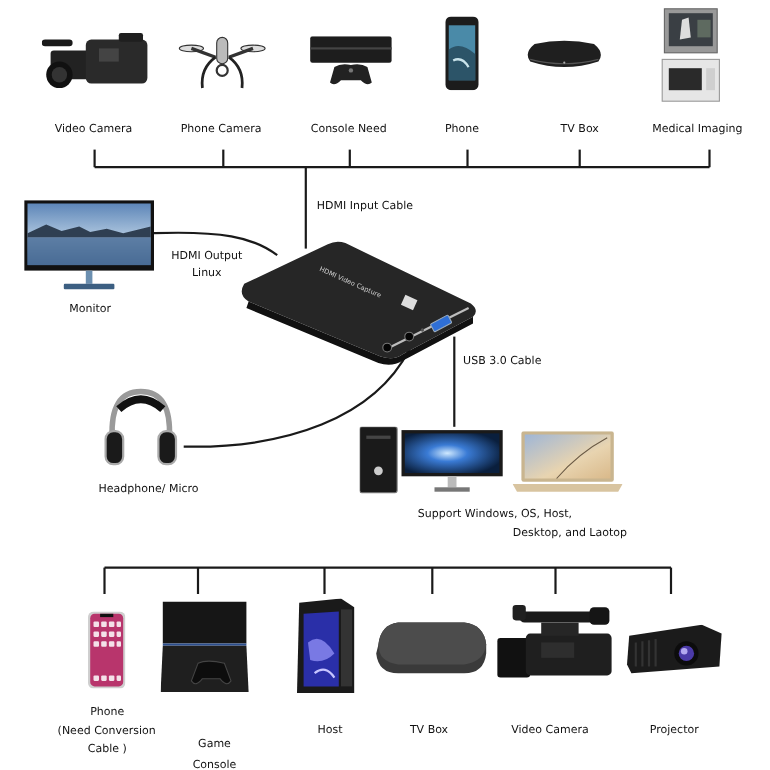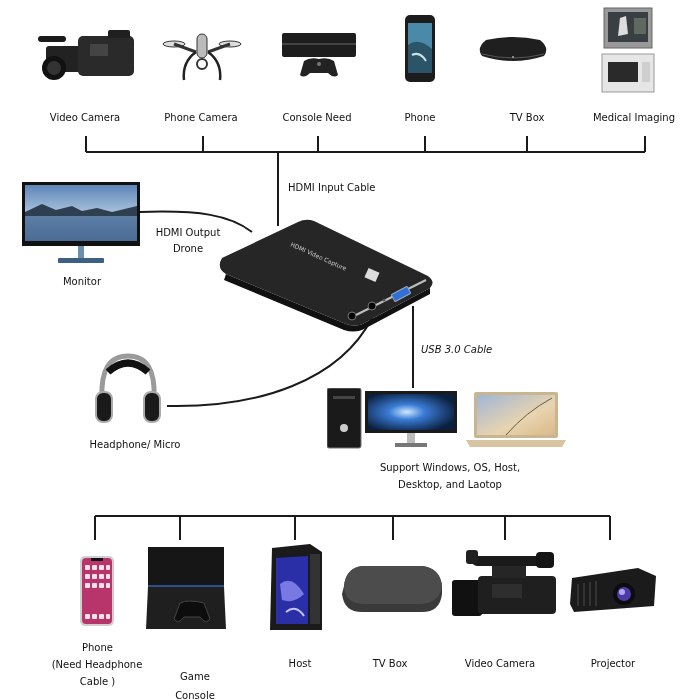--- a/index.html
+++ b/index.html
@@ -124,37 +124,37 @@
     <rect x="3" y="3" width="112" height="56" fill="url(#sky)"></rect>
     <path d="M3 30 L20 22 L34 28 L50 24 L60 29 L75 26 L90 30 L115 24 L115 34 L3 34 Z" fill="#2f3f52"></path>
     <rect x="3" y="34" width="112" height="25" fill="#4c6f98" opacity="0.8"></rect>
     <rect x="56" y="64" width="6" height="12" fill="#6b8fb0"></rect>
     <rect x="36" y="76" width="46" height="5" rx="1" fill="#3c5f82"></rect>
   </svg>
 </div>
 <div class="lbl" style="left:42px;top:273px;width:80px;">Monitor</div>
 
 <div class="lbl small" style="left:140px;top:225px;width:96px;">HDMI Output</div>
-<div class="lbl small" style="left:140px;top:241px;width:96px;">Drone</div>
+<div class="lbl small" style="left:140px;top:241px;width:96px;">Linux</div>
 
 <div class="icon" style="left:216px;top:218px;width:220px;height:116px;">
   <svg width="220" height="116" viewBox="0 0 220 116">
     <path d="M6 40 L82 4 Q90 0 98 3 L212 58 Q220 64 214 70 L150 104 Q142 110 130 106 L10 56 Q0 50 6 40 Z" fill="#262626"></path>
     <path d="M10 56 L130 106 Q142 110 150 104 L214 70 L214 76 L150 110 Q140 116 128 112 L8 62 Z" fill="#111"></path>
     <path d="M134 100 L210 62" stroke="#bdbdbd" stroke-width="2"></path>
     <text x="74" y="28" font-size="6" fill="#cfcfcf" transform="rotate(24 74 28)" font-family="DejaVu Sans, sans-serif">HDMI Video Capture</text>
     <rect x="150" y="52" width="12" height="10" fill="#ddd" transform="rotate(24 156 57)"></rect>
     <rect x="176" y="72" width="18" height="8" rx="1" fill="#2f6fd6" stroke="#9ab" transform="rotate(-28 185 76)"></rect>
     <circle cx="136" cy="98" r="4" fill="#050505" stroke="#777"></circle>
     <circle cx="156" cy="88" r="4" fill="#050505" stroke="#777"></circle>
     <circle cx="168" cy="82" r="1.5" fill="#555"></circle>
   </svg>
 </div>
 
-<div class="lbl small" style="left:421px;top:342px;text-align:center;font-style:italic;">USB 3.0 Cable</div>
+<div class="lbl small" style="left:421px;top:321px;text-align:center;">USB 3.0 Cable</div>
 
 <div class="icon" style="left:92px;top:350px;width:72px;height:80px;">
   <svg width="72" height="80" viewBox="0 0 72 80">
     <path d="M10 48 Q8 6 36 6 Q64 6 62 48" stroke="#9a9a9a" stroke-width="5" fill="none"></path>
     <path d="M16 22 Q36 4 56 22" stroke="#111" stroke-width="7" fill="none"></path>
     <rect x="4" y="42" width="16" height="30" rx="7" fill="#1a1a1a" stroke="#aaa" stroke-width="2"></rect>
     <rect x="52" y="42" width="16" height="30" rx="7" fill="#1a1a1a" stroke="#aaa" stroke-width="2"></rect>
   </svg>
 </div>
 <div class="lbl" style="left:55px;top:436px;width:160px;">Headphone/ Micro</div>
@@ -186,21 +186,21 @@
         <stop offset="0.6" stop-color="#e8d4b0"></stop>
         <stop offset="1" stop-color="#d9b98a"></stop>
       </linearGradient>
     </defs>
     <rect x="11" y="3" width="78" height="40" fill="url(#lap)"></rect>
     <path d="M40 43 Q60 20 86 6" stroke="#6a5a45" stroke-width="1" fill="none"></path>
     <path d="M0 48 L100 48 L96 55 L4 55 Z" fill="#d8c4a0"></path>
   </svg>
 </div>
 <div class="lbl small" style="left:330px;top:460px;width:240px;">Support Windows, OS, Host,</div>
-<div class="lbl small" style="left:330px;top:477px;width:240px;">Desktop, and Laotop</div>
+<div class="lbl small" style="left:330px;top:477px;width:240px;text-align:right;">Desktop, and Laotop</div>
 
 <div class="icon" style="left:80px;top:556px;width:34px;height:70px;">
   <svg width="34" height="70" viewBox="0 0 34 70">
     <rect x="0" y="0" width="34" height="70" rx="5" fill="#cfcfcf"></rect>
     <rect x="2" y="2" width="30" height="66" rx="4" fill="#b8356c"></rect>
     <rect x="11" y="2" width="12" height="3" fill="#111"></rect>
     <g fill="#fff" opacity="0.85">
       <rect x="5" y="9" width="5" height="5" rx="1"></rect>
         <rect x="12" y="9" width="5" height="5" rx="1"></rect>
         <rect x="19" y="9" width="5" height="5" rx="1"></rect>
@@ -214,21 +214,21 @@
         <rect x="19" y="27" width="5" height="5" rx="1"></rect>
         <rect x="26" y="27" width="4" height="5" rx="1"></rect>
       <rect x="5" y="58" width="5" height="5" rx="1"></rect>
         <rect x="12" y="58" width="5" height="5" rx="1"></rect>
         <rect x="19" y="58" width="5" height="5" rx="1"></rect>
         <rect x="26" y="58" width="4" height="5" rx="1"></rect>
     </g>
   </svg>
 </div>
 <div class="lbl" style="left:30px;top:639px;width:135px;">Phone</div>
-<div class="lbl" style="left:22px;top:656px;width:150px;">(Need Headphone</div>
+<div class="lbl" style="left:22px;top:656px;width:150px;">(Need Conversion</div>
 <div class="lbl" style="left:30px;top:673px;width:135px;">Cable )</div>
 
 <div class="icon" style="left:146px;top:545px;width:82px;height:86px;">
   <svg width="82" height="86" viewBox="0 0 82 86">
     <path d="M2 2 L78 2 L78 40 L2 40 Z" fill="#161616"></path>
     <rect x="2" y="40" width="76" height="2" fill="#2b4e8e"></rect>
     <path d="M2 42 L78 42 L80 84 L0 84 Z" fill="#1f1f1f"></path>
     <path d="M34 58 Q42 54 58 58 L64 74 Q60 80 54 72 L38 72 Q32 80 28 74 Z" fill="#0d0d0d" stroke="#444"></path>
   </svg>
 </div>

